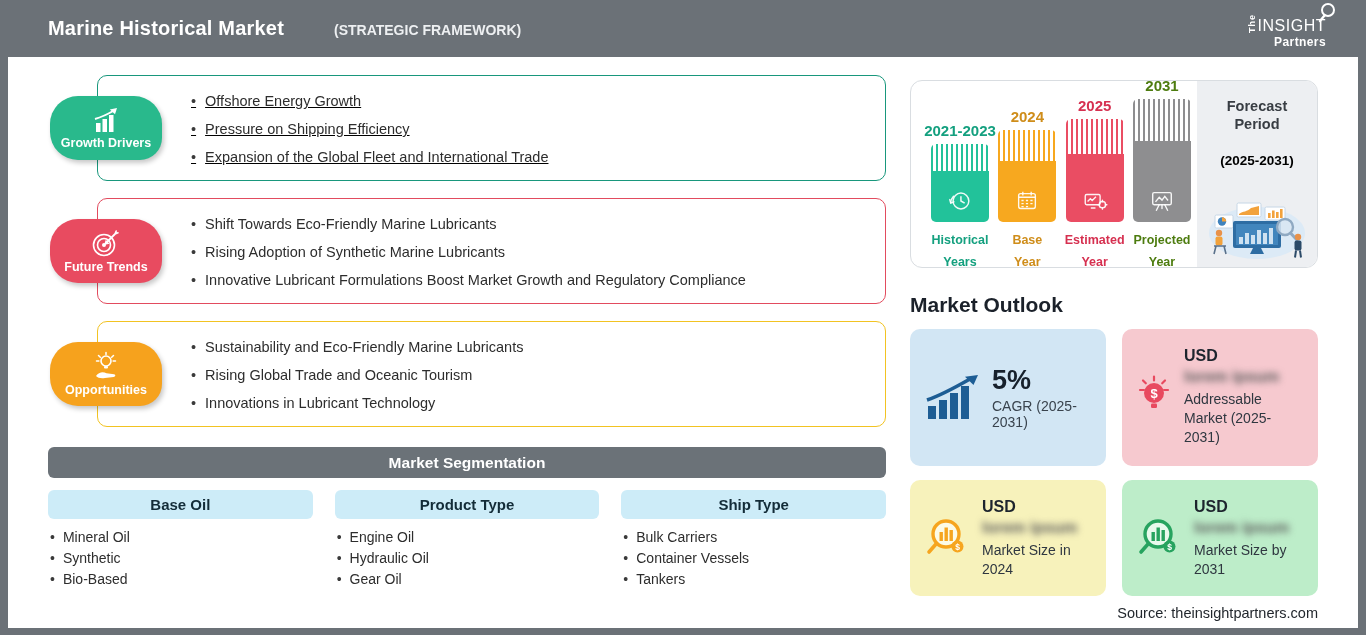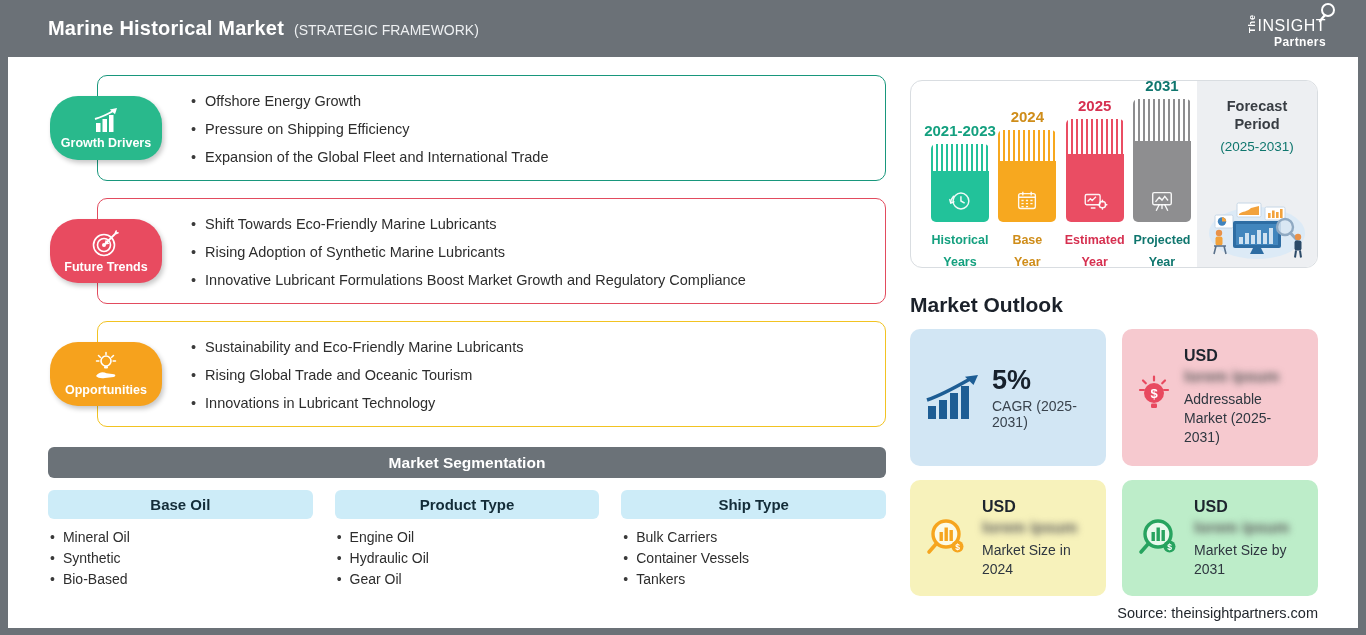--- a/index.html
+++ b/index.html
@@ -11,21 +11,21 @@
   }
   .frame { width:1366px; height:635px; background:#6b7177; overflow:hidden; }
 
   
   .header {
     height:57px; display:flex; align-items:center; justify-content:space-between;
     padding:0 40px 0 48px; color:#fff;
   }
   .title-wrap { display:flex; align-items:baseline; gap:10px; }
   .page-title { font-size:20px; font-weight:bold; letter-spacing:.2px; }
-  .page-subtitle { font-size:14px; font-weight:normal; color:#eef0f2; }
+  .page-subtitle { font-size:14px; font-weight:bold; color:#eef0f2;margin-left:40px; }
 
   .logo { display:flex; align-items:flex-start; color:#fff; }
   .logo-the { writing-mode:vertical-rl; transform:rotate(180deg); font-size:9px; font-weight:bold; letter-spacing:1px; margin:6px 1px 0 0; }
   .logo-right { position:relative; }
   .logo-main { font-size:16px; font-weight:400; letter-spacing:.5px; line-height:24px;margin-top:6px; }
   .logo-partners { font-size:12px; font-weight:bold; text-align:right; margin-top:-3px; letter-spacing:.4px; }
   .logo-lens { position:absolute; right:-12px; top:-6px; }
 
   
   .content {
@@ -44,21 +44,21 @@
   .fw-box ul { margin:0; padding:0; list-style:none; }
   .fw-box li { font-size:14.5px; color:#2d2d2d; line-height:28px; }
   .fw-box li::before { content:"•"; margin-right:9px; color:#3a3a3a; }
   .fw-badge {
     position:absolute; left:2px; top:21px; width:112px; height:64px;
     border-radius:28px 28px 22px 28px;
     display:flex; flex-direction:column; align-items:center; justify-content:center; gap:2px;
     box-shadow:2px 3px 5px rgba(0,0,0,.22);
   }
   .fw-badge .fw-label { color:#fff; font-size:12.5px; font-weight:bold; }
-  .row-growth .fw-box { border-color:#18977c; }
+  .row-growth .fw-box { border-color:#18977c;text-decoration:underline; }
   .row-growth .fw-badge { background:#29b98c; }
   .row-trends .fw-box { border-color:#e24b5e; }
   .row-trends .fw-badge { background:#e84b60; }
   .row-opps .fw-box { border-color:#f2c322; }
   .row-opps .fw-badge { background:#f6a21d; }
 
   
   .seg-bar {
     margin-top:20px; height:31px; background:#6b7278; border-radius:6px;
     color:#fff; font-weight:bold; font-size:15.5px;
@@ -87,28 +87,28 @@
   .bar .stripes { height:34%; background:repeating-linear-gradient(90deg, var(--bc) 0 2px, transparent 2px 5px); }
   .bar .solid { position:absolute; top:34%; left:0; right:0; bottom:0; background:var(--bc); display:flex; align-items:flex-end; justify-content:center; padding-bottom:8px; }
   .bar-label { margin-top:7px; font-size:12.5px; font-weight:bold; text-align:center; line-height:22px; height:28px; }
   .bg-1 .bar { height:78px; --bc:#22c29a; }
   .bg-2 .bar { height:92px; --bc:#f7a81f; }
   .bg-3 .bar { height:103px; --bc:#ea4d63; }
   .bg-4 .bar { height:123px; --bc:#8e8e90; }
   .bg-1 .bar-year, .bg-1 .bar-label { color:#14a07f; }
   .bg-2 .bar-year, .bg-2 .bar-label { color:#cf8d1a; }
   .bg-3 .bar-year, .bg-3 .bar-label { color:#d63050; }
-  .bg-4 .bar-year, .bg-4 .bar-label { color:#0f766e; }
+  .bg-4 .bar-year, .bg-4 .bar-label { color:#4d7c0f; }
 
   .forecast {
     width:120px; background:#edeff2; display:flex; flex-direction:column; align-items:center;
     padding:16px 6px 6px; border-radius:0 11px 11px 0;
   }
   .forecast-title { font-weight:bold; font-size:14.5px; color:#383d43; text-align:center; line-height:18px; width:78px; }
-  .forecast-range { margin-top:6px; font-size:13.5px; font-weight:400; color:#0f766e; }
+  .forecast-range { margin-top:20px; font-size:13.5px; font-weight:700; color:#000000; }
   .forecast-illus { margin-top:auto; }
 
   
   .outlook-title { margin-top:25px; font-size:21px; font-weight:bold; color:#1b212a; }
   .cards { margin-top:12px; display:grid; grid-template-columns:196px 196px; column-gap:16px; row-gap:14px; }
   .card { border-radius:10px; padding:12px 14px; display:flex; gap:12px; }
   .card-cagr { background:#d2e6f4; height:137px; align-items:center; }
   .card-addressable { background:#f6c9cf; height:137px; align-items:flex-start; padding-top:18px; }
   .card-size2024 { background:#f7f2bb; height:116px; align-items:center; }
   .card-size2031 { background:#bdedc9; height:116px; align-items:center; }

